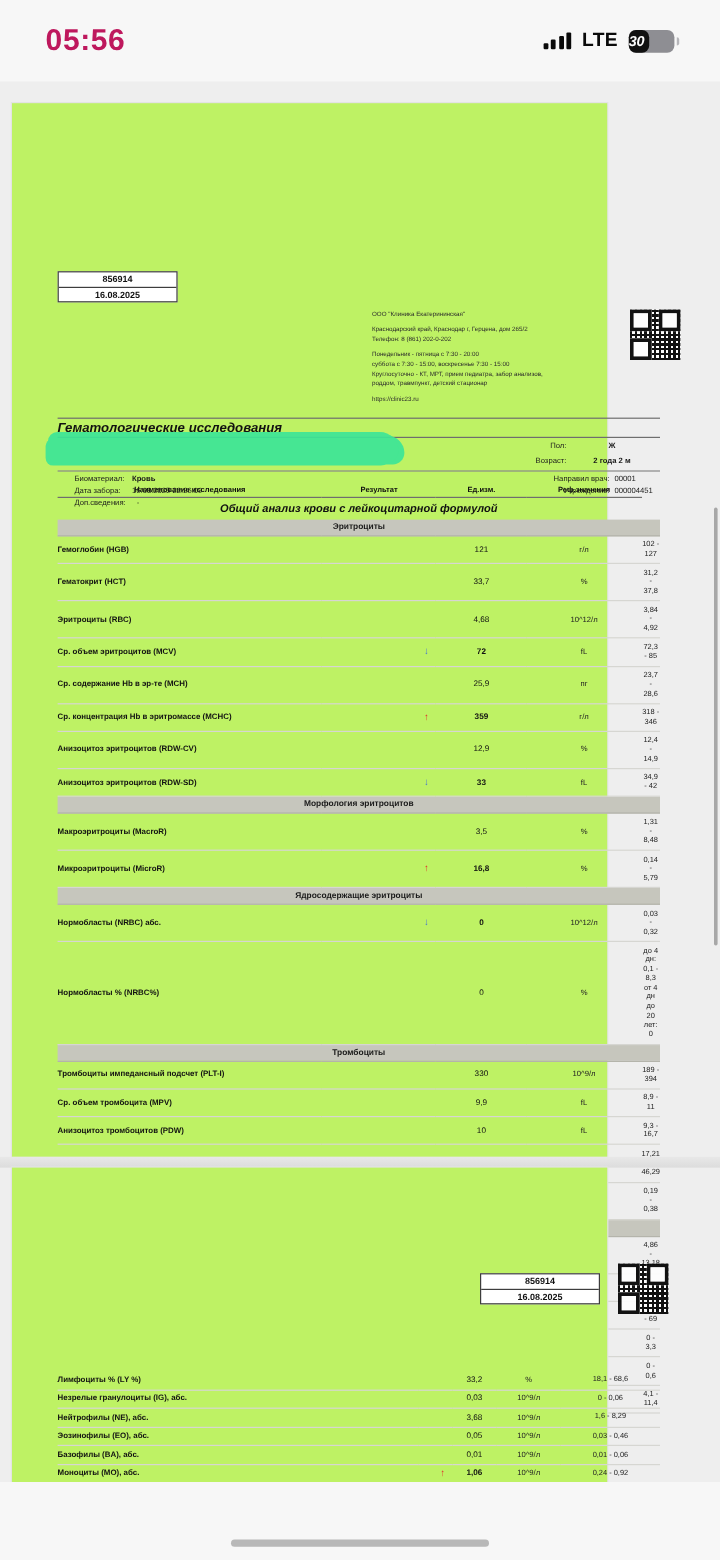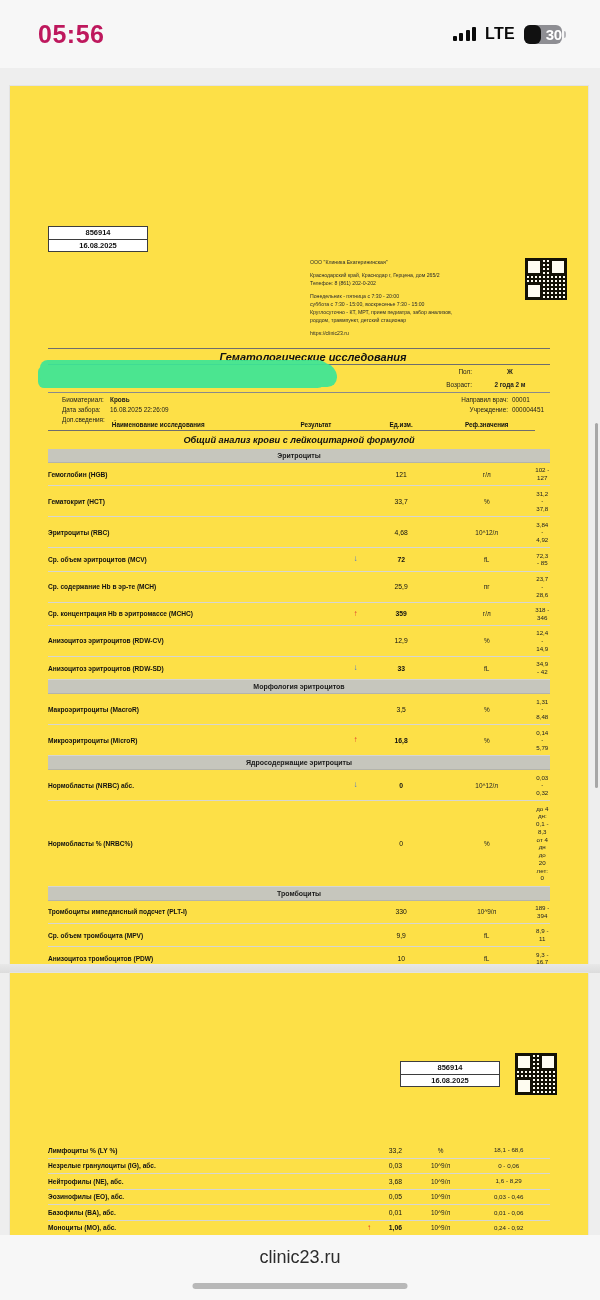--- a/index.html
+++ b/index.html
@@ -33,41 +33,41 @@
   .lte{font-size:16px;font-weight:600;color:#0a0a0a;letter-spacing:0.3px;}
   .battery{
     width:38px;height:19px;border-radius:6px;background:#8e8e93;
     position:relative;display:flex;align-items:center;
   }
   .battery .fill{
     width:17px;height:19px;border-radius:6px;background:#111;
     position:absolute;left:0;top:0;
   }
   .battery .pct{
-    position:relative;z-index:2;font-size:15px;font-weight:700;color:#fff;
-    width:100%;text-align:right;letter-spacing:-0.2px;
+    position:relative;z-index:2;font-size:12px;font-weight:700;color:#fff;
+    width:100%;text-align:left;letter-spacing:-0.2px;font-style:italic;
   }
   .battery .tip{
     position:absolute;right:-4px;top:6px;width:2px;height:7px;
     background:#b6b6ba;border-radius:0 2px 2px 0;
   }
   
   .viewer{
     position:absolute;top:68px;left:0;width:600px;height:1167px;
     background:#eeeeee;overflow:hidden;
   }
   .page-badge{
     position:absolute;left:38px;top:40px;z-index:40;
     background:#f0f0f0;border-radius:16px;
     padding:9px 20px;
     font-size:21px;color:#7b7b7b;font-weight:400;
     box-shadow:0 1px 3px rgba(0,0,0,.10);
   }
   .sheet{
-    position:absolute;left:10px;width:578px;background:#fde047;
+    position:absolute;left:10px;width:496px;background:#bef264;
     box-shadow:0 0 0 1px #e3e3e3;
   }
   #sheet1{top:18px;height:878px;}
   #sheet2{top:905px;height:330px;}
   .gap{
     position:absolute;left:0;top:896px;width:600px;height:9px;
     background:linear-gradient(#e8e8e8,#dcdcdc);
   }
   .scrollbar{
     position:absolute;right:2px;top:355px;width:3px;height:365px;
@@ -98,21 +98,21 @@
   }
   .qr::before,.qr::after,.qr i{
     content:"";position:absolute;width:12px;height:12px;
     border:3px solid #111;background:#fff;
   }
   .qr::before{left:0;top:0;}
   .qr::after{right:0;top:0;}
   .qr i{left:0;bottom:0;display:block;}
   .rule{position:absolute;left:38px;width:502px;height:1px;background:#6e6e6e;}
   .doctitle{
-    position:absolute;left:52px;width:502px;text-align:center;
+    position:absolute;left:38px;width:502px;
     font-size:11px;font-style:italic;font-weight:700;color:#111;
   }
   .pinfo{position:absolute;font-size:6.4px;color:#1b1b1b;line-height:1.45;}
   .highlight{
     position:absolute;left:30px;top:274px;width:292px;height:26px;
     background:#3ce697;border-radius:13px 26px 18px 14px;
     opacity:.92;
     box-shadow:6px 2px 0 -1px #3ce697, -4px 4px 0 -2px #3ce697;
   }
   table.res{
@@ -226,21 +226,21 @@
       <div class="pinfo" style="left:52px;top:319px;">Дата забора:</div>
       <div class="pinfo" style="left:100px;top:319px;">16.08.2025 22:26:09</div>
       <div class="pinfo" style="left:52px;top:329px;">Доп.сведения:</div>
       <div class="pinfo" style="left:104px;top:329px;">-</div>
 
       <div class="pinfo" style="left:380px;top:309px;width:118px;text-align:right;">Направил врач:</div>
       <div class="pinfo" style="left:502px;top:309px;">00001</div>
       <div class="pinfo" style="left:380px;top:319px;width:118px;text-align:right;">Учреждение:</div>
       <div class="pinfo" style="left:502px;top:319px;">000004451</div>
 
-      <table class="res" style="top:332px;">
+      <table class="res" style="top:316px;">
         <thead>
           <tr>
             <th class="nm">Наименование исследования</th>
             <th class="rs">Результат</th>
             <th class="un">Ед.изм.</th>
             <th class="rf">Реф.значения</th>
           </tr>
         </thead>
         <tbody id="tbody1">
             <tr class="sub">
@@ -545,15 +545,14 @@
             </tr>
           </tbody>
       </table>
     </div>
   </div>
 
   <div class="scrollbar"></div>
 </div>
 
 <div class="bottombar">
-  <div class="url">clinic23.ru</div>
   <div class="homeind"></div>
 </div>
 
 </body></html>

